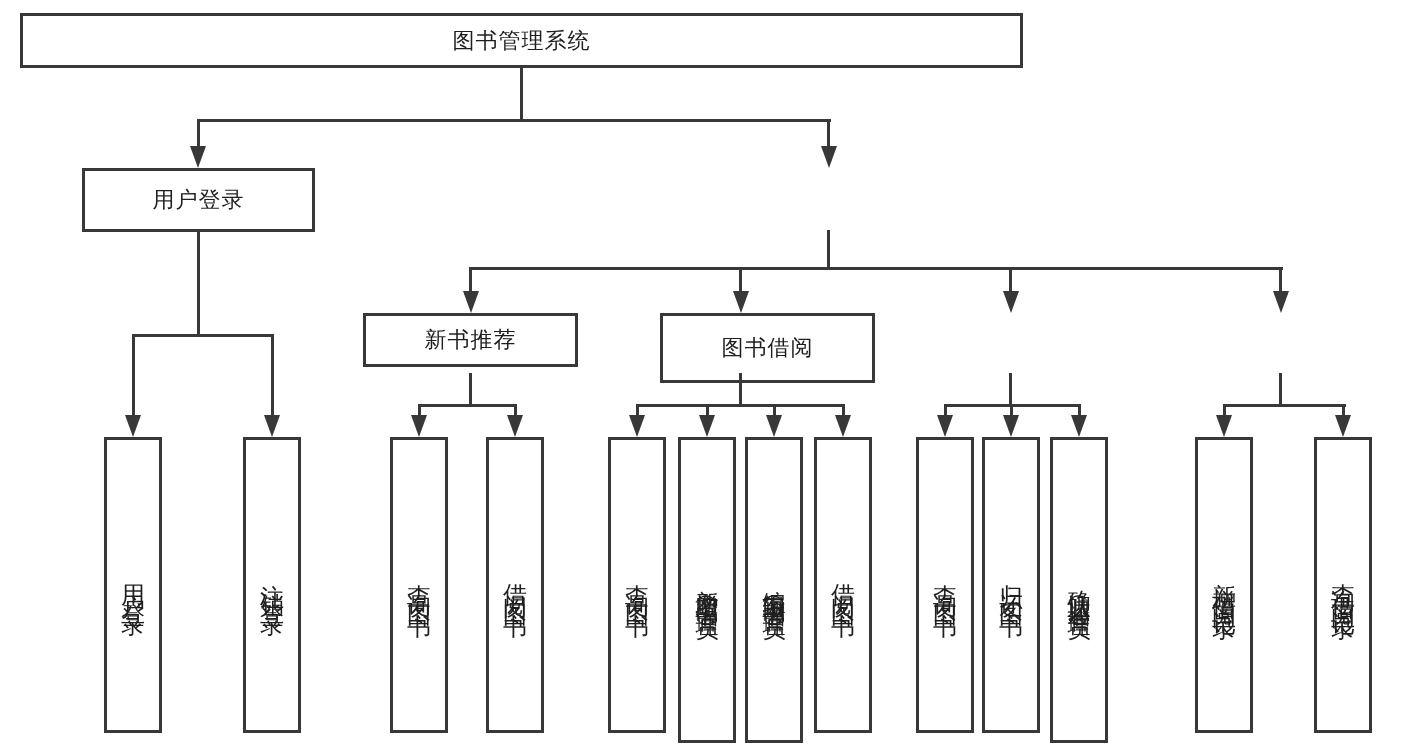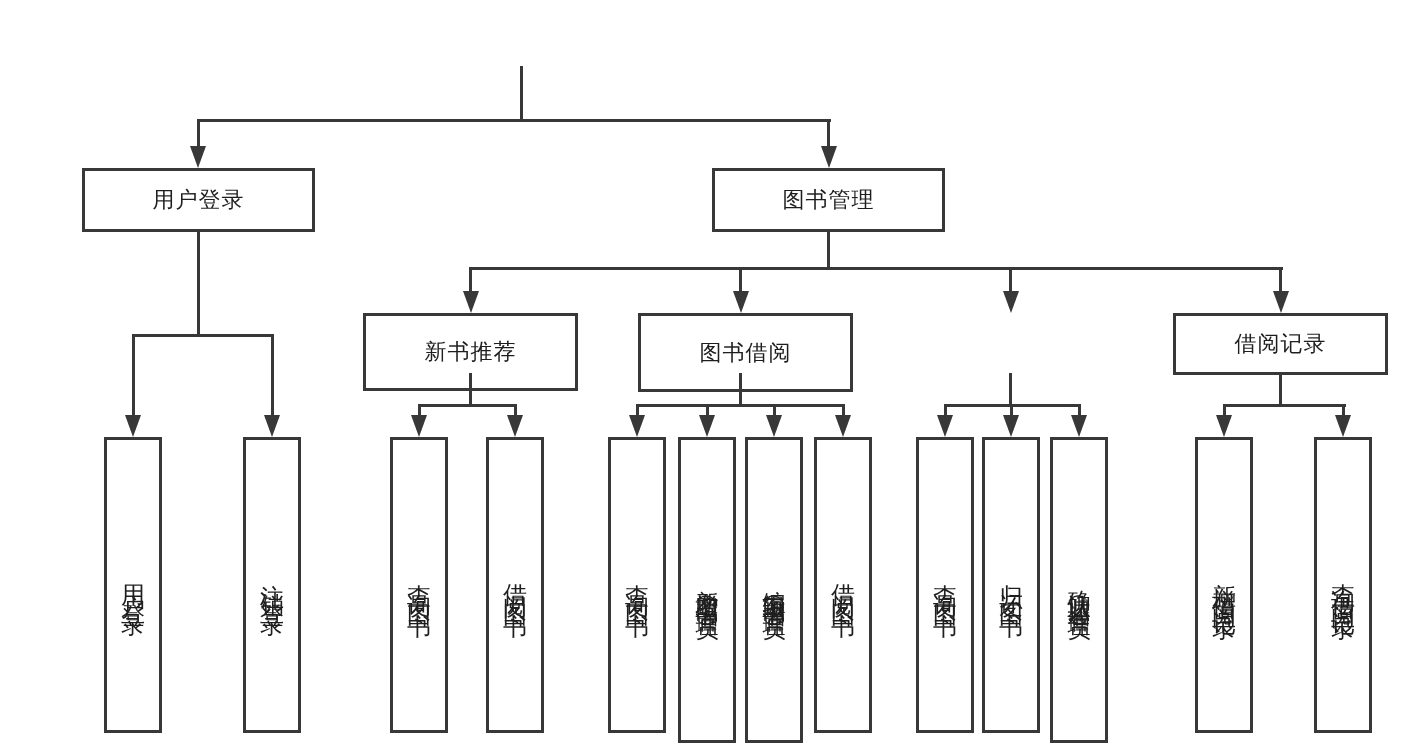--- a/index.html
+++ b/index.html
@@ -50,52 +50,51 @@
     color:var(--wm);
     z-index:5;
     white-space:nowrap;
   }
 </style>
 </head>
 <body>
 
 <div class="canvas">
 
+  <div class="box h" style="left:20px;top:13px;width:1003px;height:55px">图书管理系统</div>
 
   <div class="edge" style="left:520px;top:66px;width:3px;height:56px"></div>
   <div class="edge" style="left:197px;top:119px;width:634px;height:3px"></div>
   <div class="edge" style="left:197px;top:119px;width:3px;height:30px"></div>
   <div class="edge" style="left:827px;top:119px;width:3px;height:30px"></div>
   <div class="arrow" style="left:190px;top:146px"></div>
   <div class="arrow" style="left:821px;top:146px"></div>
 
   <div class="box h" style="left:82px;top:168px;width:233px;height:64px">用户登录</div>
-  <div class="box h" style="left:712px;top:168px;width:233px;height:64px">图书管理</div>
 
   <div class="edge" style="left:197px;top:230px;width:3px;height:106px"></div>
   <div class="edge" style="left:132px;top:334px;width:142px;height:3px"></div>
   <div class="edge" style="left:132px;top:334px;width:3px;height:83px"></div>
   <div class="edge" style="left:271px;top:334px;width:3px;height:83px"></div>
   <div class="arrow" style="left:125px;top:415px"></div>
   <div class="arrow" style="left:264px;top:415px"></div>
 
   <div class="edge" style="left:827px;top:230px;width:3px;height:40px"></div>
   <div class="edge" style="left:469px;top:267px;width:814px;height:3px"></div>
   <div class="edge" style="left:469px;top:267px;width:3px;height:26px"></div>
   <div class="edge" style="left:739px;top:267px;width:3px;height:26px"></div>
   <div class="edge" style="left:1009px;top:267px;width:3px;height:26px"></div>
   <div class="edge" style="left:1279px;top:267px;width:3px;height:26px"></div>
   <div class="arrow" style="left:463px;top:291px"></div>
   <div class="arrow" style="left:733px;top:291px"></div>
   <div class="arrow" style="left:1003px;top:291px"></div>
   <div class="arrow" style="left:1273px;top:291px"></div>
 
-  <div class="box h" style="left:363px;top:313px;width:215px;height:78px">新书推荐</div>
-  <div class="box h" style="left:638px;top:313px;width:215px;height:79px">图书借阅</div>
-  <div class="box h" style="left:1173px;top:313px;width:215px;height:62px">借阅记录</div>
+  <div class="box h" style="left:363px;top:313px;width:215px;height:54px">新书推荐</div>
+  <div class="box h" style="left:660px;top:313px;width:215px;height:70px">图书借阅</div>
 
   <div class="edge" style="left:469px;top:373px;width:3px;height:33px"></div>
   <div class="edge" style="left:418px;top:404px;width:99px;height:3px"></div>
   <div class="edge" style="left:418px;top:404px;width:3px;height:13px"></div>
   <div class="edge" style="left:514px;top:404px;width:3px;height:13px"></div>
   <div class="arrow" style="left:411px;top:415px"></div>
   <div class="arrow" style="left:507px;top:415px"></div>
 
   <div class="edge" style="left:739px;top:373px;width:3px;height:33px"></div>
   <div class="edge" style="left:636px;top:404px;width:209px;height:3px"></div>

